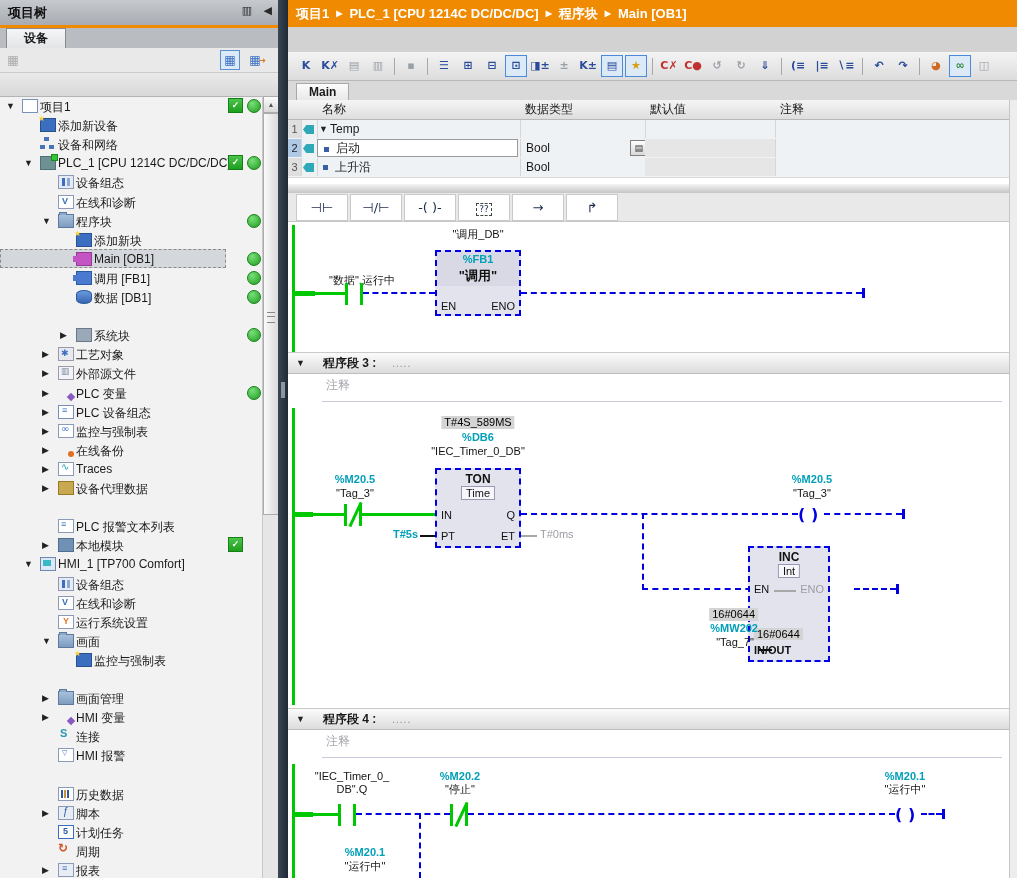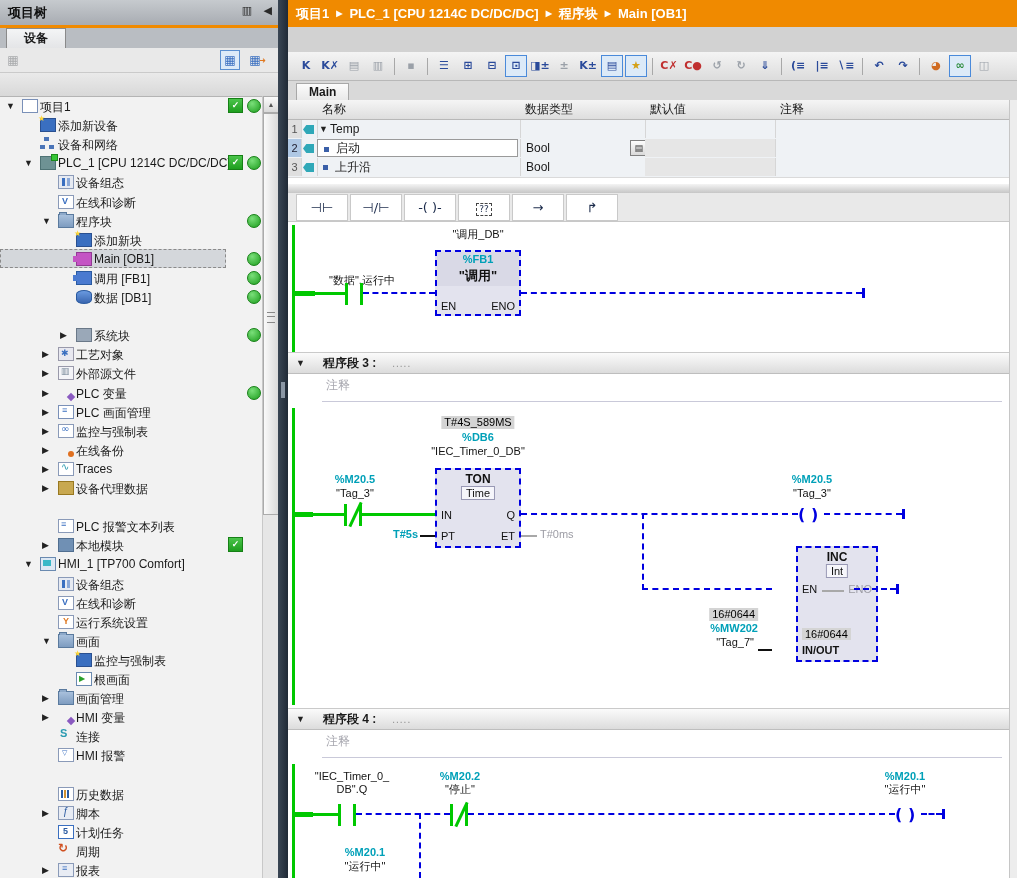--- a/index.html
+++ b/index.html
@@ -269,21 +269,21 @@
         </div>
         <div class="trow" style="top: 286.5px;">
           <span class="tarrow" style="left: 42px;">▶</span>
           <span class="ic ic-tags" style="left: 58px;"></span>
           <span class="tlabel" style="left: 76px;">PLC 变量</span>
           <span class="cir"></span>
         </div>
         <div class="trow" style="top: 305.6px;">
           <span class="tarrow" style="left: 42px;">▶</span>
           <span class="ic ic-types" style="left: 58px;"></span>
-          <span class="tlabel" style="left: 76px;">PLC 画面管理</span>
+          <span class="tlabel" style="left: 76px;">PLC 设备组态</span>
         </div>
         <div class="trow" style="top: 324.7px;">
           <span class="tarrow" style="left: 42px;">▶</span>
           <span class="ic ic-watch" style="left: 58px;"></span>
           <span class="tlabel" style="left: 76px;">监控与强制表</span>
         </div>
         <div class="trow" style="top: 343.8px;">
           <span class="tarrow" style="left: 42px;">▶</span>
           <span class="ic ic-bak" style="left: 58px;"></span>
           <span class="tlabel" style="left: 76px;">在线备份</span>
@@ -326,24 +326,20 @@
           <span class="tlabel" style="left: 76px;">运行系统设置</span>
         </div>
         <div class="trow" style="top: 534.8px;">
           <span class="tarrow" style="left: 42px;">▼</span>
           <span class="ic ic-fold" style="left: 58px;"></span>
           <span class="tlabel" style="left: 76px;">画面</span>
         </div>
         <div class="trow" style="top: 553.9px;">
           <span class="ic ic-add" style="left: 76px;"></span>
           <span class="tlabel" style="left: 94px;">监控与强制表</span>
-        </div>
-        <div class="trow" style="top: 573px;">
-          <span class="ic ic-scr" style="left: 76px;"></span>
-          <span class="tlabel" style="left: 94px;">根画面</span>
         </div>
         <div class="trow" style="top: 592.1px;">
           <span class="tarrow" style="left: 42px;">▶</span>
           <span class="ic ic-fold" style="left: 58px;"></span>
           <span class="tlabel" style="left: 76px;">画面管理</span>
         </div>
         <div class="trow" style="top: 611.2px;">
           <span class="tarrow" style="left: 42px;">▶</span>
           <span class="ic ic-tags" style="left: 58px;"></span>
           <span class="tlabel" style="left: 76px;">HMI 变量</span>
@@ -546,21 +542,21 @@
       <span class="coilp" style="left:510px;top:284px">(</span>
       <span class="coilp" style="left:523px;top:284px">)</span>
       <div class="wb" style="left:536px;top:291px;width:78px"></div>
       <div class="tick" style="left:614px;top:287px"></div>
       <div class="lab addr" style="left:524px;top:251px">%M20.5</div>
       <div class="lab" style="left:524px;top:265px">"Tag_3"</div>
 
       <div class="wbv" style="left:354px;top:291px;height:77px"></div>
       <div class="wb" style="left:354px;top:366px;width:130px"></div>
 
-      <div class="blk" style="left:508px;top:324px;width:78px;height:112px">
+      <div class="blk" style="left:460px;top:324px;width:78px;height:112px">
         <div class="btitle">INC</div>
         <div class="bsub">Int</div>
         <span class="pin pl" style="top:35px">EN</span>
         <span class="pin pr dim" style="top:35px">ENO</span>
         <div class="wgr" style="left:24px;top:42px;width:22px"></div>
         <span class="pin pl mon" style="top:80px">16#0644</span>
         <span class="pin pl" style="top:96px;font-weight:bold">IN/OUT</span>
       </div>
       <div class="wb" style="left:566px;top:366px;width:42px"></div>
       <div class="tick" style="left:608px;top:362px"></div>

